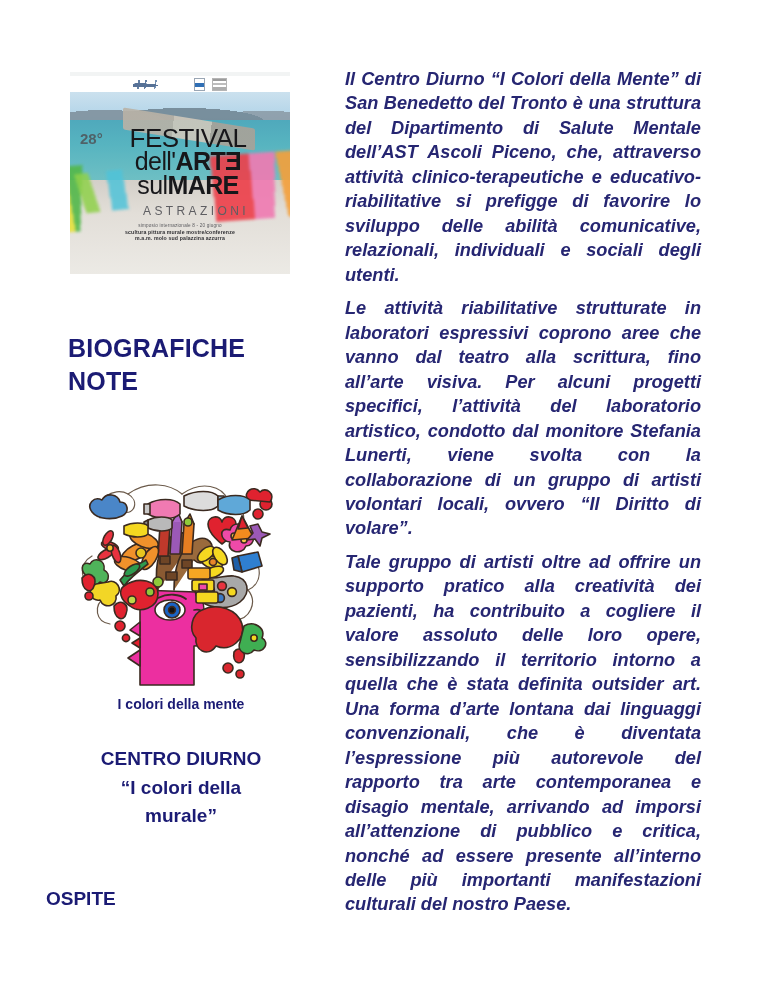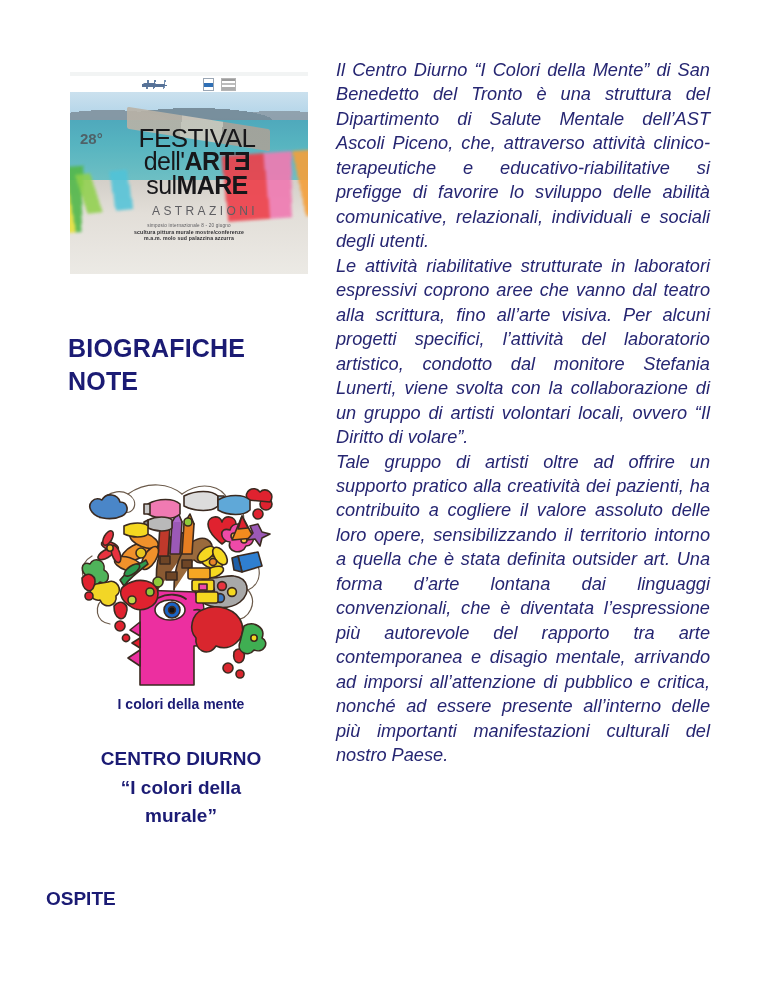--- a/index.html
+++ b/index.html
@@ -26,21 +26,21 @@
     left: 46px;
     top: 60px;
     width: 270px;
   }
 
   
   .poster {
     position: absolute;
     left: 24px;
     top: 12px;
-    width: 238px;
+    width: 220px;
     height: 202px;
     background: #f2f4f4;
     overflow: hidden;
   }
   .poster-sponsors {
     position: absolute;
     top: 4px;
     left: 0;
     width: 100%;
     height: 16px;
@@ -231,23 +231,24 @@
     top: 58px;
     width: 374px;
     color: #262672;
     font-style: italic;
     font-size: 18.2px;
     line-height: 1.345;
     text-align: justify;
     font-family: "Liberation Sans", sans-serif;
   }
   .right-col p {
-    margin: 0;
+    margin: 9px;
     text-align: justify;
     text-justify: inter-word;
+    font-weight: bold;
   }
   .right-col p:last-child { text-align: justify; }
 </style>
 </head>
 <body>
 
 <div class="page">
 
   <div class="left-col">
 

